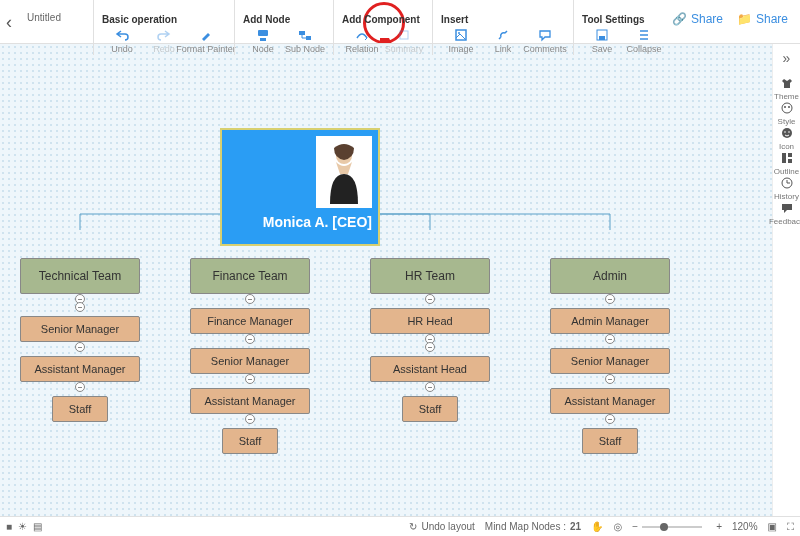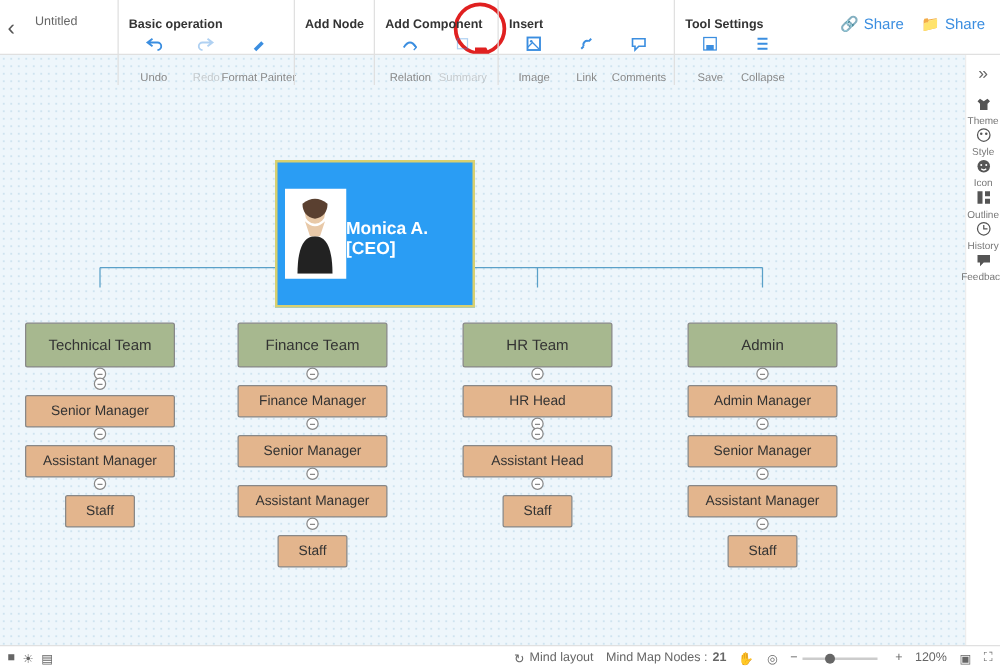--- a/index.html
+++ b/index.html
@@ -5,37 +5,37 @@
 * { box-sizing: border-box; margin: 0; padding: 0; }
 body { font-family: Arial, sans-serif; font-size: 11px; color: #333; background: #fff; width: 800px; height: 536px; overflow: hidden; position: relative; }
 .topbar { display: flex; align-items: flex-start; height: 44px; border-bottom: 1px solid #e0e0e0; padding: 0 6px; position: relative; z-index: 5; }
 .back { width: 18px; font-size: 18px; color: #555; padding-top: 12px; cursor: pointer; }
 .title { font-size: 10px; color: #666; padding: 12px 10px 0 4px; min-width: 70px; }
 .grp { border-left: 1px solid #e0e0e0; padding: 14px 8px 0 8px; }
 .grp-h { font-size: 10px; font-weight: bold; color: #333; margin-bottom: 2px; }
 .grp-row { display: flex; gap: 2px; }
 .tbtn { display: flex; flex-direction: column; align-items: center; justify-content: flex-start; width: 40px; cursor: pointer; padding: 1px 0; }
 .tbtn .ic { height: 14px; display: flex; align-items: center; justify-content: center; }
-.tbtn .lbl { font-size: 9px; color: #888; margin-top: 15px; white-space: nowrap; }
+.tbtn .lbl { font-size: 9px; color: #888; margin-top: 2px; white-space: nowrap; }
 .tbtn.dis .lbl, .tbtn.dis .ic { opacity: 0.4; }
 .spacer { flex: 1; }
 .right-actions { display: flex; align-items: center; gap: 14px; padding-top: 12px; padding-right: 6px; }
 .right-actions .ra { display: flex; align-items: center; gap: 4px; color: #3b8ee0; font-size: 12px; cursor: pointer; }
 .canvas { position: absolute; top: 44px; left: 0; right: 28px; bottom: 20px; background-image: radial-gradient(circle, #cfe3ef 1px, transparent 1px); background-size: 6px 6px; background-color: #eef6fb; overflow: hidden; }
 .side { position: absolute; right: 0; top: 44px; width: 28px; bottom: 20px; background: #fff; border-left: 1px solid #eee; display: flex; flex-direction: column; align-items: center; padding-top: 6px; gap: 10px; }
 .side .collapse { font-size: 14px; color: #666; cursor: pointer; }
 .side .sbtn { display: flex; flex-direction: column; align-items: center; font-size: 8px; color: #777; gap: 2px; cursor: pointer; }
 .side .sic { width: 14px; height: 14px; display: flex; align-items: center; justify-content: center; color: #555; }
 .status { position: absolute; left: 0; right: 0; bottom: 0; height: 20px; border-top: 1px solid #e0e0e0; background: #fff; display: flex; align-items: center; padding: 0 6px; font-size: 10px; color: #666; }
 .status .ssp { flex: 1; }
 .status .sbit { display: flex; align-items: center; gap: 4px; margin-left: 10px; }
 .slider { width: 60px; height: 2px; background: #ccc; position: relative; margin: 0 4px; }
 .slider .knob { position: absolute; left: 30%; top: -3px; width: 8px; height: 8px; border-radius: 50%; background: #666; }
 
-.root { position: absolute; left: 300px; top: 84px; transform: translateX(-50%); width: 160px; height: 118px; background: #2a9df4; border: 2px solid #d8d070; display: flex; align-items: center; padding: 6px; }
+.root { position: absolute; left: 300px; top: 84px; transform: translateX(-50%); width: 160px; height: 118px; background: #2a9df4; border: 2px solid #d8d070; display: flex; flex-direction: column; align-items: flex-end; padding: 6px; }
 .root .photo { width: 56px; height: 72px; background: #fff; display: flex; align-items: center; justify-content: center; }
 .root .photo svg { width: 48px; height: 64px; }
 .root .name { color: #fff; font-weight: bold; font-size: 14px; margin-top: 6px; }
 .col { position: absolute; display: flex; flex-direction: column; align-items: center; margin-top: 28px; }
 .node { border: 1px solid #888; font-size: 11px; text-align: center; padding: 6px 10px; margin-bottom: 6px; background: #fff; border-radius: 2px; white-space: nowrap; }
 .node.dept { background: #a7b88f; width: 120px; font-size: 12px; padding: 10px 6px; }
 .node.mgr { background: #e3b58d; width: 120px; }
 .node.staff { background: #e3b58d; width: 56px; }
 .jdot { width: 10px; height: 10px; border: 1px solid #888; border-radius: 50%; background: #fff; margin: -6px 0 4px 0; position: relative; }
 .jdot::before { content: ""; position: absolute; left: 2px; right: 2px; top: 50%; height: 1px; background: #888; }
@@ -74,20 +74,41 @@
               <svg width="14" height="14" viewBox="0 0 14 14">
                 <path d="M3 11 L9 5 L11 7 L5 13 Z" fill="#3b8ee0"></path>
               </svg>
             </div>
             <div class="lbl">Format Painter</div>
           </div>
         </div>
       </div>
       <div class="grp">
         <div class="grp-h">Add Node</div>
+        <div class="grp-row">
+          <div class="tbtn">
+            <div class="ic">
+              <svg width="14" height="14" viewBox="0 0 14 14">
+                <rect x="2" y="2" width="10" height="6" rx="1" fill="#3b8ee0"></rect>
+                <rect x="4" y="10" width="6" height="3" fill="#3b8ee0"></rect>
+              </svg>
+            </div>
+            <div class="lbl">Node</div>
+          </div>
+          <div class="tbtn">
+            <div class="ic">
+              <svg width="14" height="14" viewBox="0 0 14 14">
+                <rect x="1" y="3" width="6" height="4" fill="#3b8ee0"></rect>
+                <rect x="8" y="8" width="5" height="4" fill="#3b8ee0"></rect>
+                <path d="M4 7 V10 H8" stroke="#3b8ee0" fill="none"></path>
+              </svg>
+            </div>
+            <div class="lbl">Sub Node</div>
+          </div>
+        </div>
       </div>
       <div class="grp">
         <div class="grp-h">Add Component</div>
         <div class="grp-row">
           <div class="tbtn">
             <div class="ic">
               <svg width="14" height="14" viewBox="0 0 14 14">
                 <path d="M2 10 Q7 2 12 10" stroke="#3b8ee0" fill="none" stroke-width="1.5"></path>
                 <path d="M10 8 L12 10 L10 12" stroke="#3b8ee0" fill="none"></path>
               </svg>
@@ -305,21 +326,21 @@
     </div>
 </div>
 
 <div class="status">
   <span style="margin-right:6px">■</span>
   <span style="margin-right:6px">☀</span>
   <span>▤</span>
   <div class="ssp"></div>
   <div class="sbit">
       <span>↻</span>
-      <span>Mind layout</span>
+      <span>Undo layout</span>
     </div>
   <div class="sbit">
       <span>Mind Map Nodes :</span>
       <b>21</b>
     </div>
   <div class="sbit">✋</div>
   <div class="sbit">◎</div>
   <div class="sbit">−</div>
   <div class="slider">
       <div class="knob"></div>

